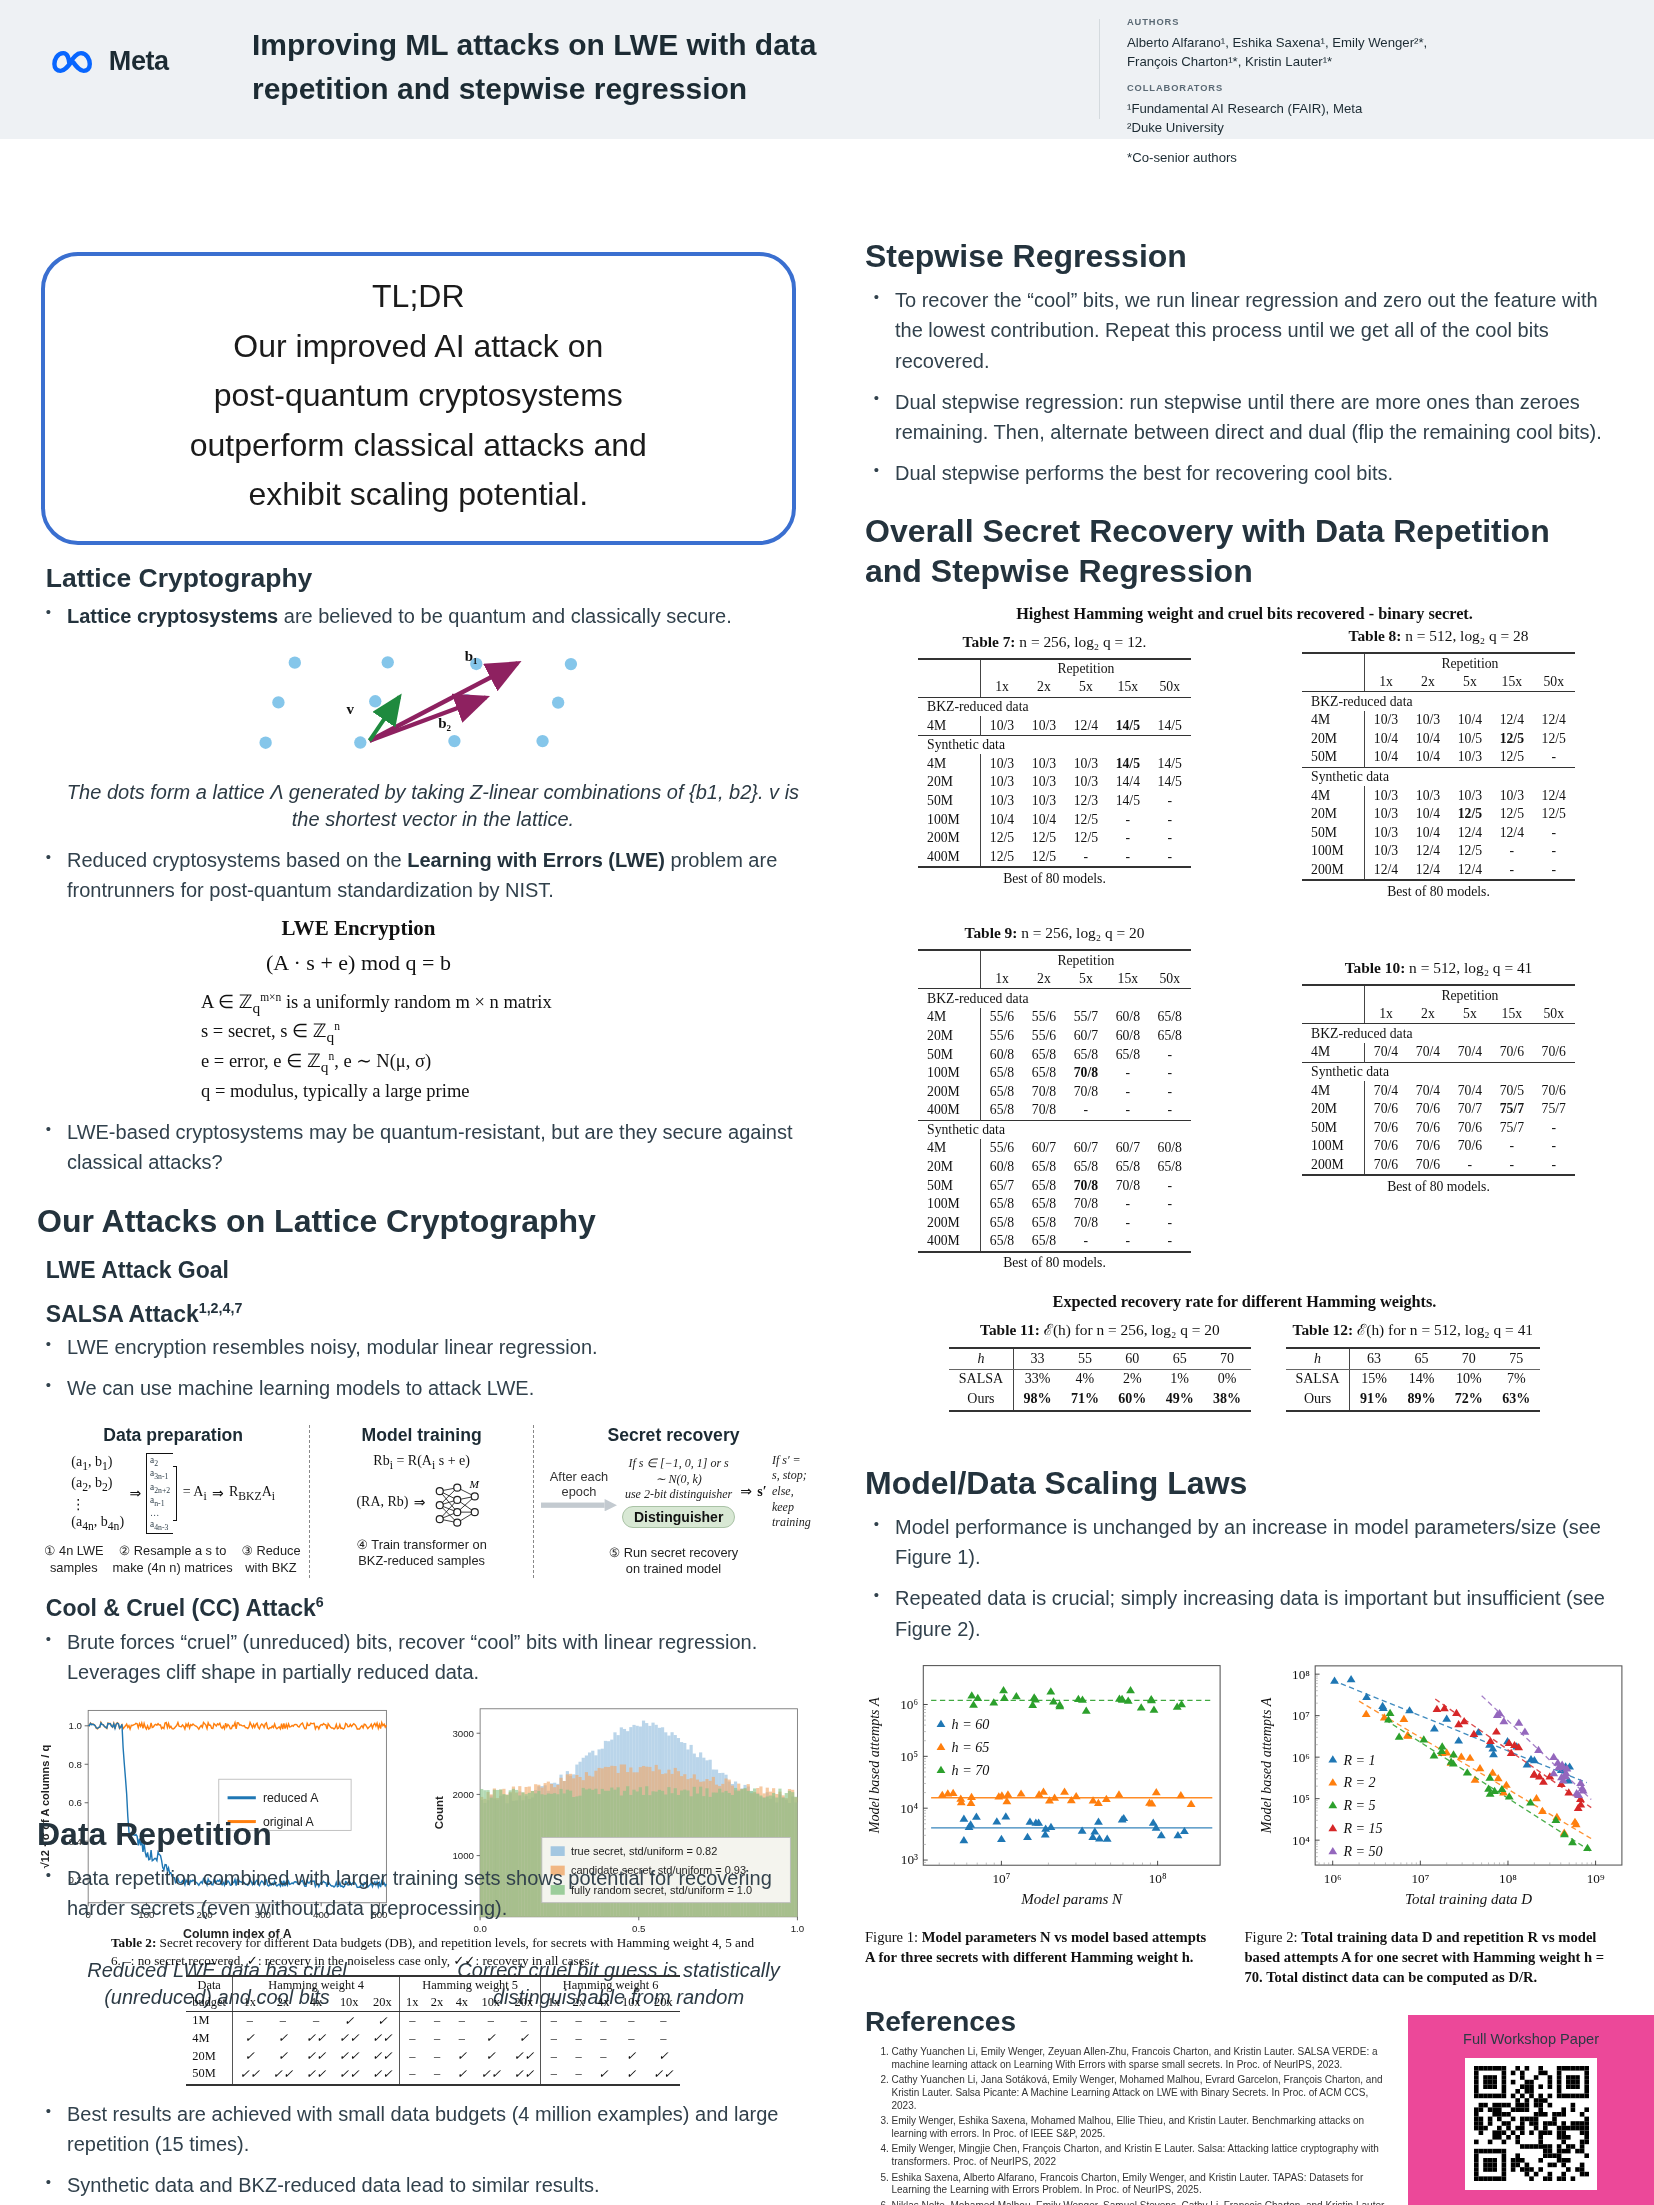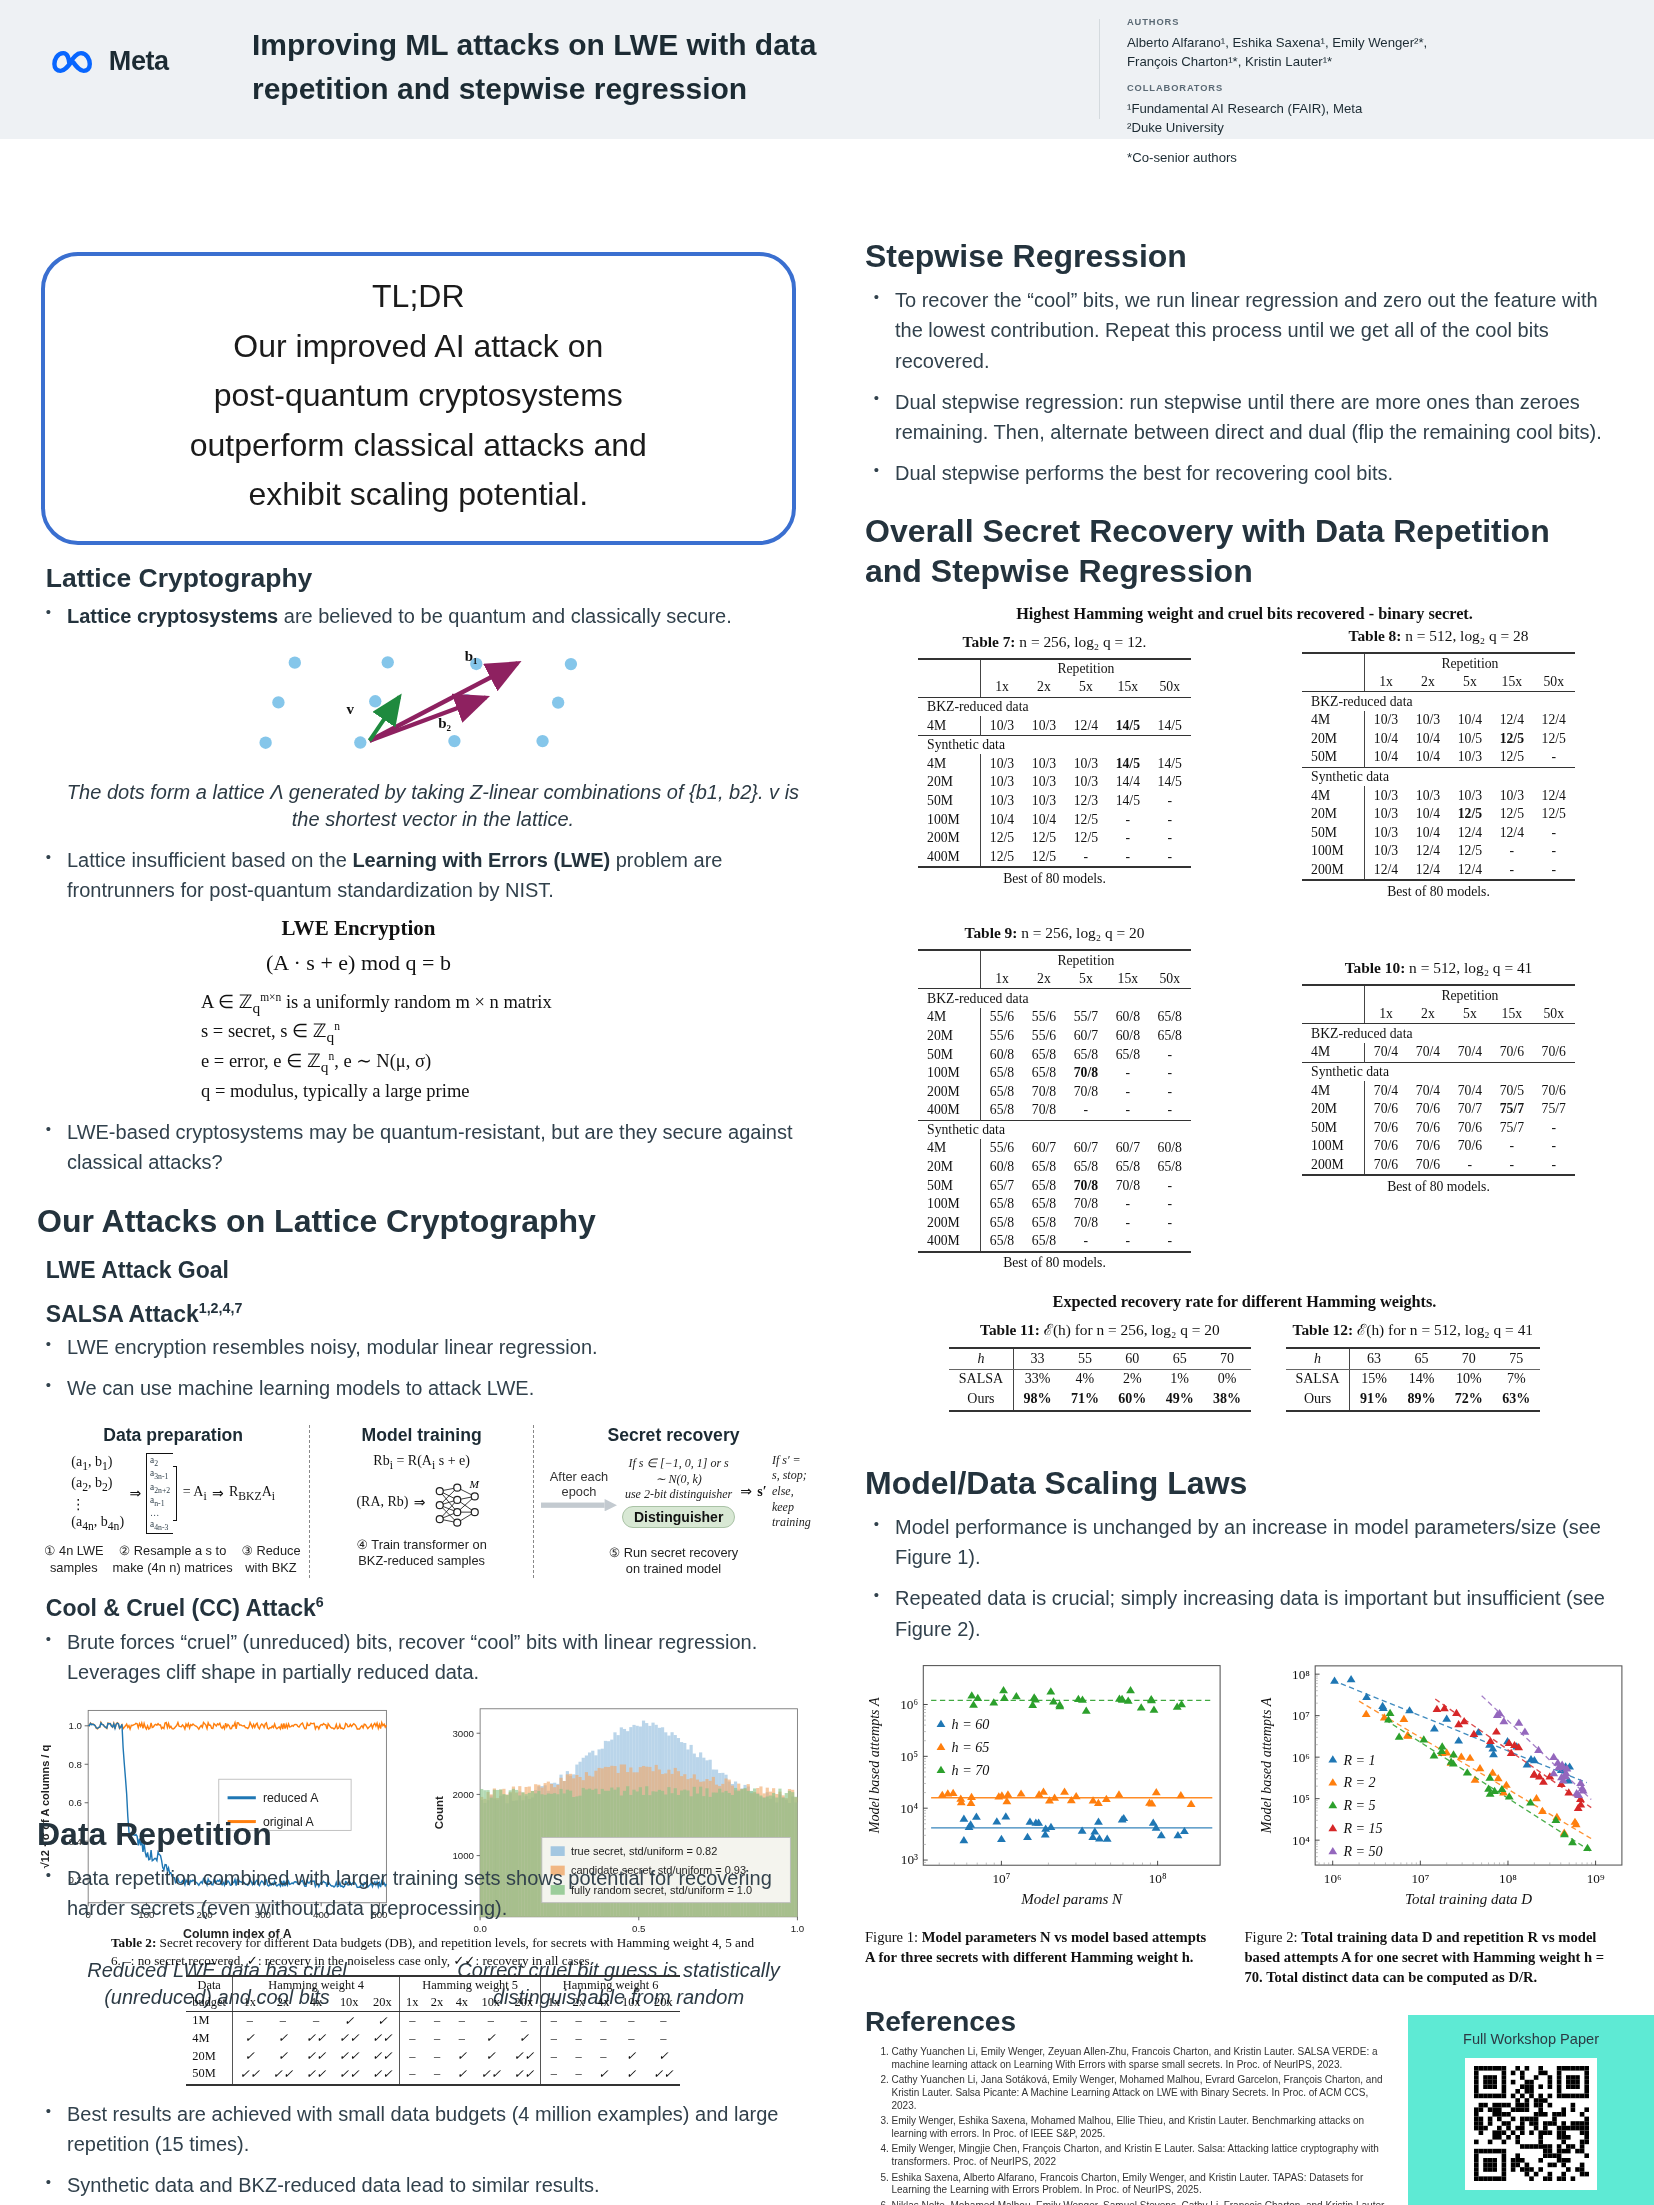--- a/index.html
+++ b/index.html
@@ -85,21 +85,21 @@
   table.rate tr.hd td{border-bottom:1.4px solid #666;}
   table.rate tr.last td{border-bottom:2.3px double #333;padding-bottom:2.6px;}
   
   .fcap{font-family:"Liberation Serif",serif;font-size:14.6px;line-height:1.35;color:#111;}
   .fcap b{font-weight:700;}
   
   .refs{position:absolute;left:865px;top:2004px;width:529px;}
   .refs ol{margin:7px 0 0 0;padding-left:26.5px;font-size:10px;line-height:1.28;color:#333;}
   .refs li{margin-bottom:2.6px;}
   
-  .qrpanel{position:absolute;left:1408px;top:2015px;width:246px;height:191px;background:#5eead4;text-align:center;}
+  .qrpanel{position:absolute;left:1408px;top:2015px;width:246px;height:191px;background:#ec4899;text-align:center;}
   .qrpanel .ql{font-size:14.6px;color:#2c3a44;margin-top:16px;}
   .qrbox{width:132px;height:132px;background:#fff;margin:10.6px auto 0 auto;display:flex;align-items:center;justify-content:center;}
 </style>
 </head>
 <body>
 
 <div class="page">
 
   <div class="hdr">
     <div class="logo">
@@ -170,21 +170,21 @@
           <text x="276" y="98" font-family="Liberation Serif,serif" font-weight="700" font-size="17" fill="#111">b₂</text>
           <text x="172" y="82" font-family="Liberation Serif,serif" font-weight="700" font-size="17" fill="#111">v</text>
         </svg>
       <div class="cap">
         <div>The dots form a lattice Λ generated by taking Z-linear combinations of {b1, b2}. v is</div>
         <div>the shortest vector in the lattice.</div>
       </div>
     </div>
 
     <ul class="blt" style="margin-top:12.4px;">
-      <li><span>Lattice insufficient based on the </span><b class="ink">Learning with Errors (LWE)</b><span> problem are frontrunners for post-quantum standardization by NIST.</span></li>
+      <li><span>Reduced cryptosystems based on the </span><b class="ink">Learning with Errors (LWE)</b><span> problem are frontrunners for post-quantum standardization by NIST.</span></li>
     </ul>
 
     <div class="lwe">
       <div class="t">LWE Encryption</div>
       <div class="eq">(A · s + e) mod q = b</div>
       <div class="ln">A ∈ ℤ<sub>q</sub><sup>m×n</sup> is a uniformly random m × n matrix</div>
       <div class="ln">s = secret, s ∈ ℤ<sub>q</sub><sup>n</sup></div>
       <div class="ln">e = error, e ∈ ℤ<sub>q</sub><sup>n</sup>, e ∼ N(μ, σ)</div>
       <div class="ln">q = modulus, typically a large prime</div>
     </div>

